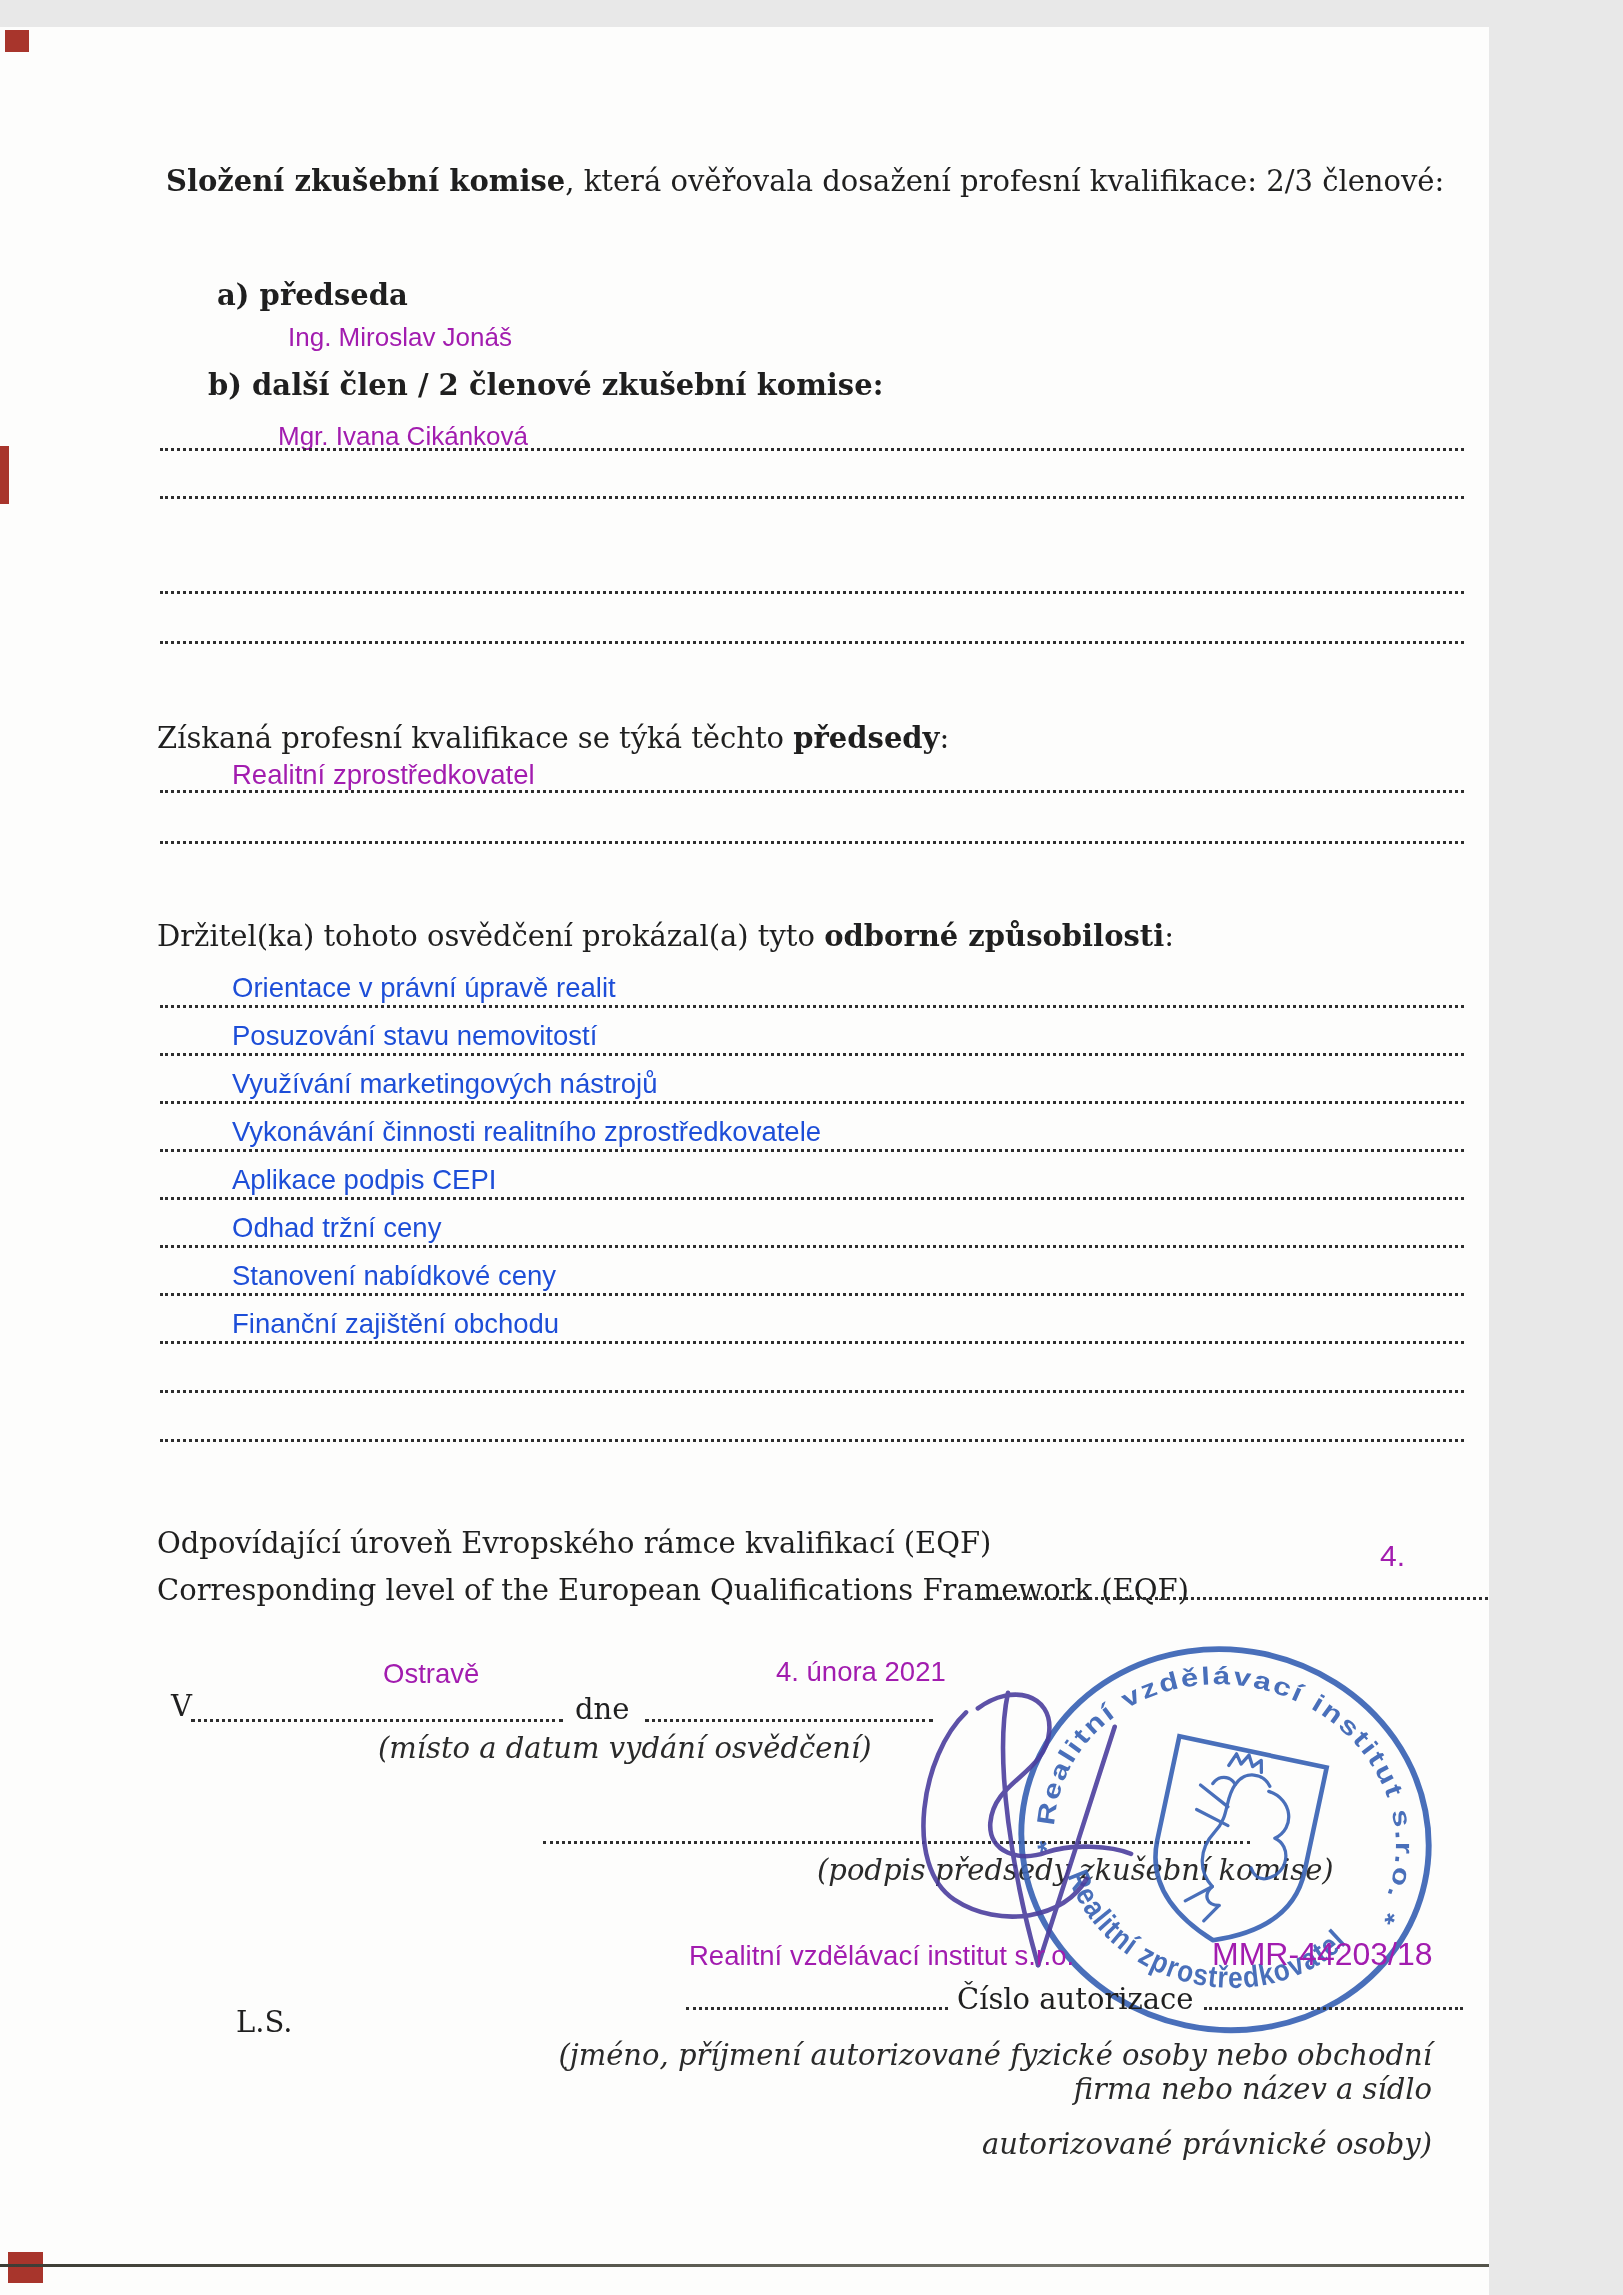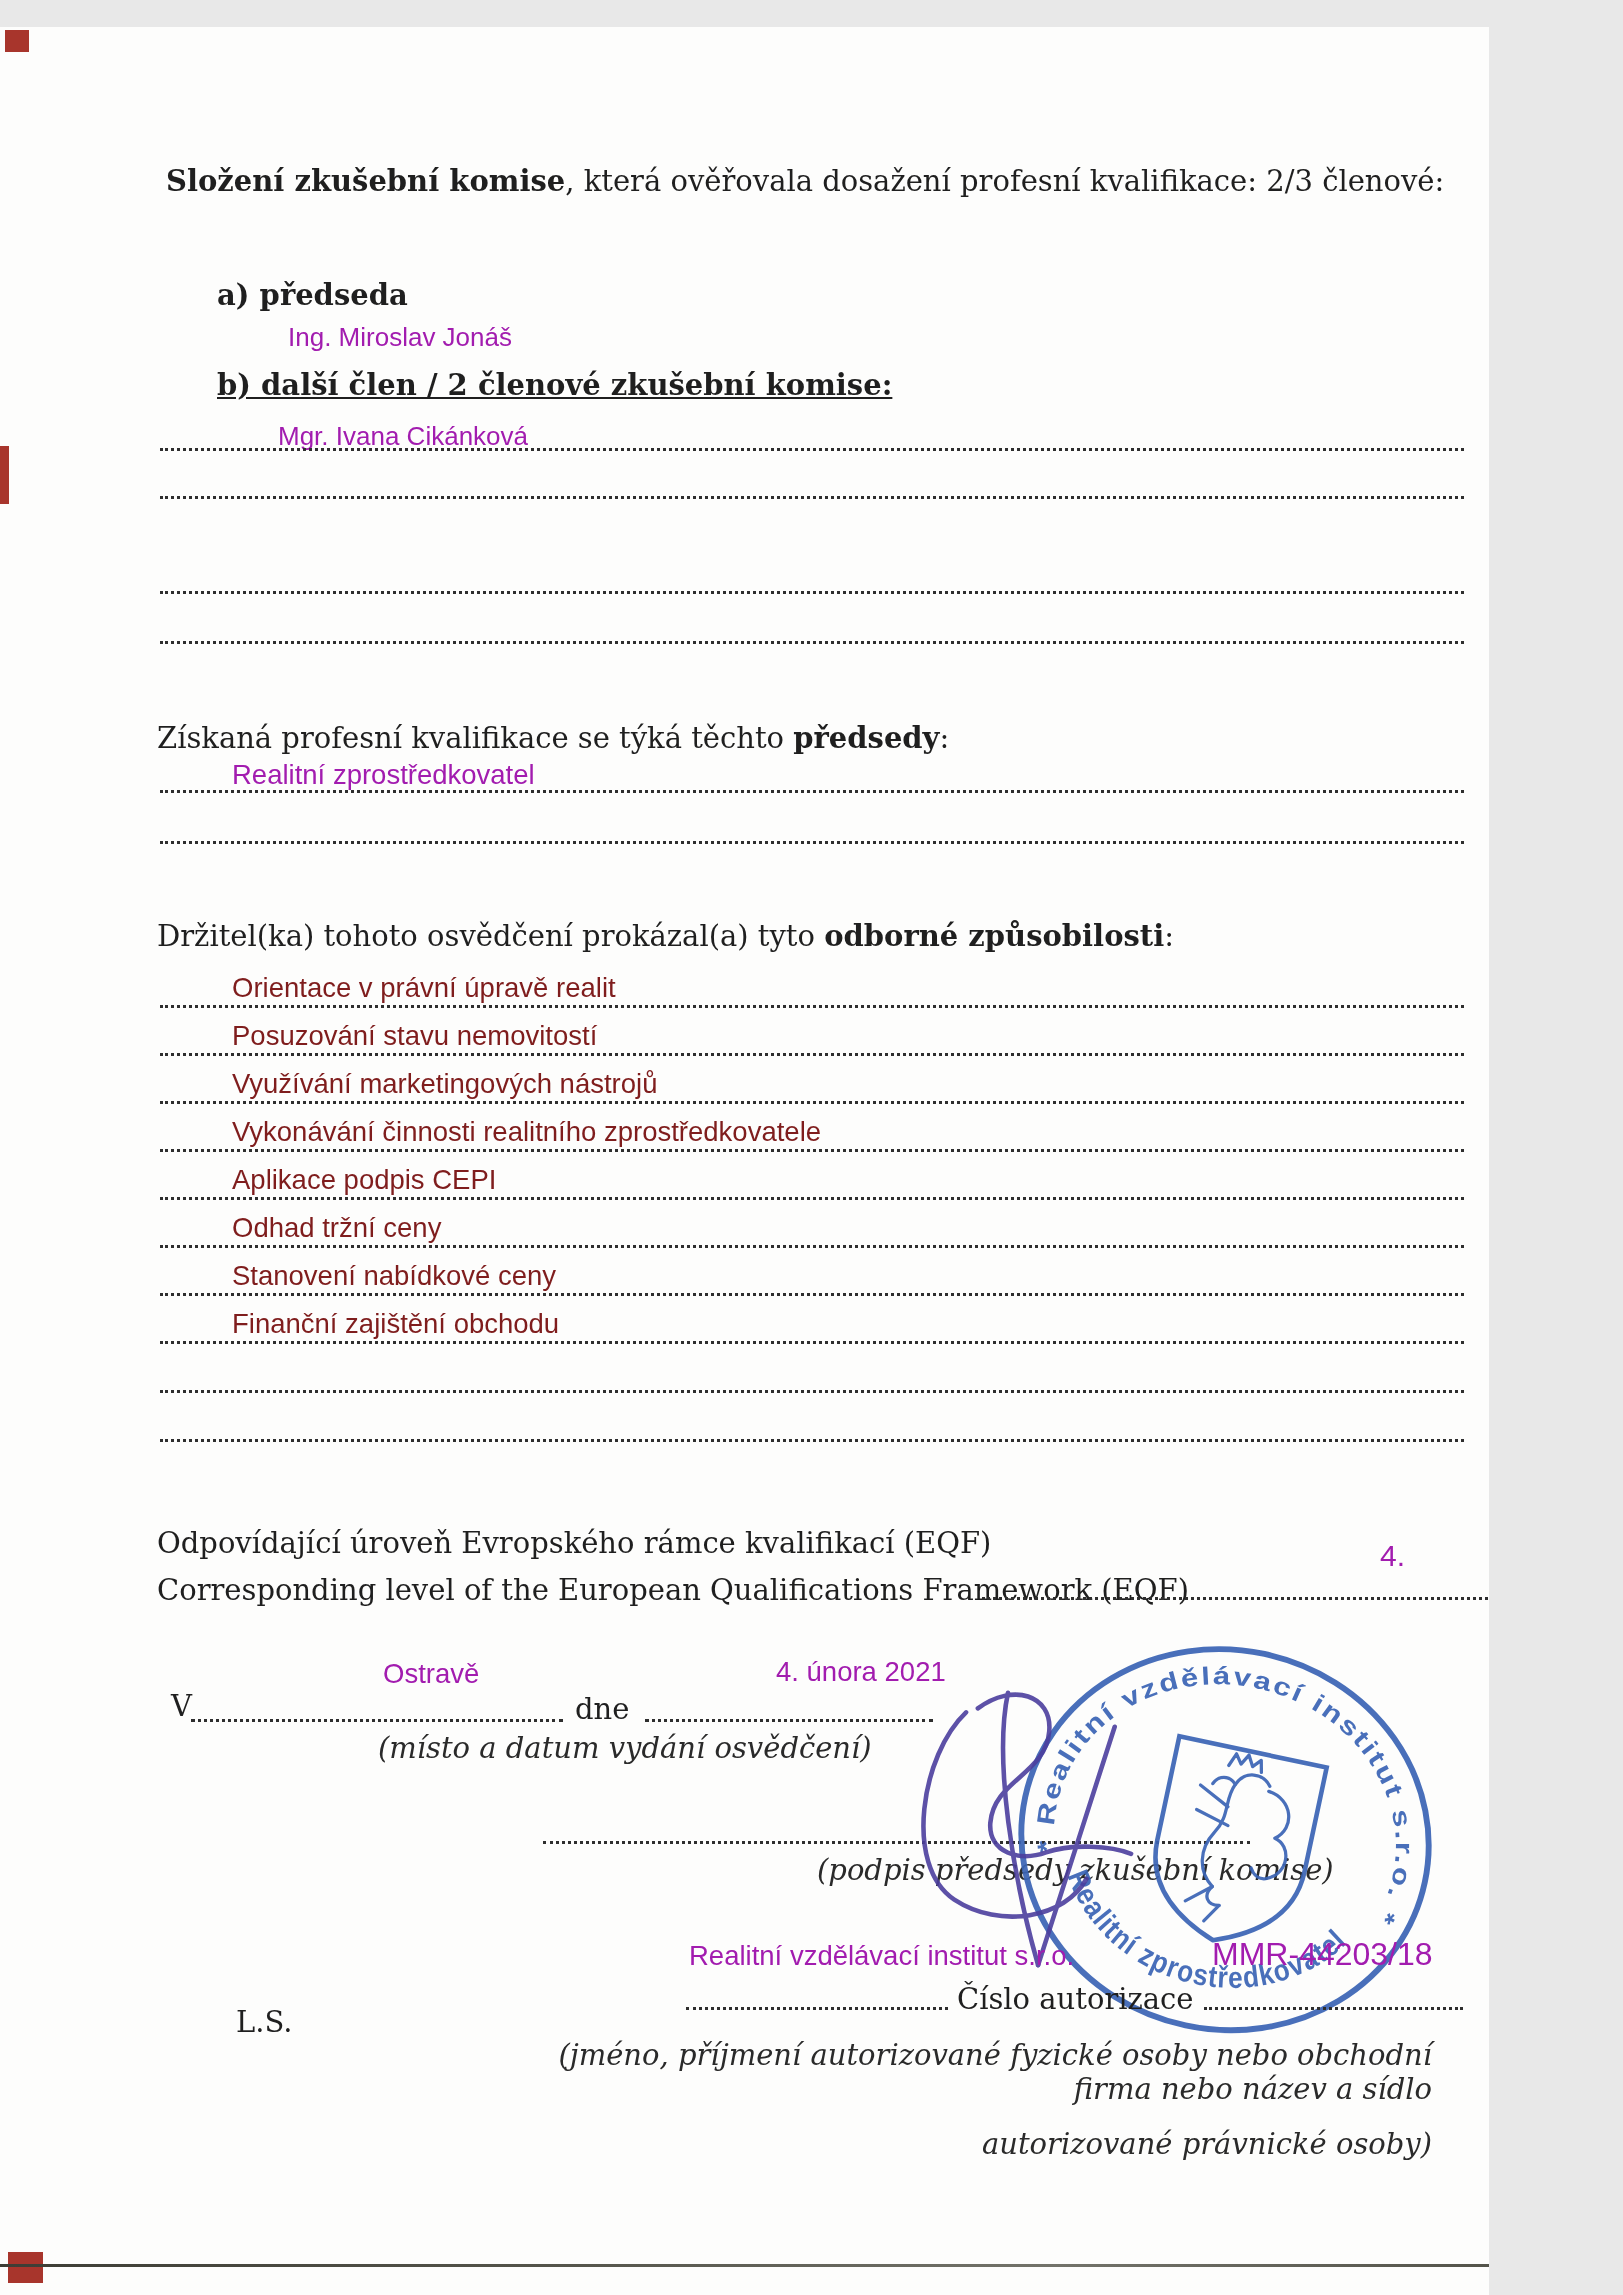--- a/index.html
+++ b/index.html
@@ -12,21 +12,21 @@
   .abs{position:absolute;}
   .b{font-weight:bold;}
   .body-text{font-size:29px; line-height:1.25; white-space:nowrap;}
   .fill-text{font-family:"Liberation Sans", sans-serif; font-size:27.5px; color:#a21caf; white-space:nowrap;}
   .caption{font-size:29px; font-style:italic; color:#2a2a2a; white-space:nowrap;}
   .dotline{position:absolute; height:0; border-bottom:3.3px dotted #2e2e2e;}
   .list-wrap{position:absolute; left:160px; top:933px; width:1304px;}
   .list-row{
     position:relative; height:48px; border-bottom:3.3px dotted #2e2e2e;
     display:flex; align-items:flex-end; padding:0 0 3.9px 72px; box-sizing:border-box;
-    font-family:"Liberation Sans", sans-serif; font-size:27.5px; color:#7f1d1d; line-height:1;
+    font-family:"Liberation Sans", sans-serif; font-size:27.5px; color:#1d4ed8; line-height:1;
   }
   .list-row.empty{height:49px;}
   .edge-mark{position:absolute; background:#a8352c;}
   .scanline{position:absolute; left:0; top:2237px; width:1624px; height:2.6px;
     background:linear-gradient(90deg,#3d3d35 0%,#55554b 35%,#73736a 65%,#4a4a40 100%);}
   .stamp-svg, .sig-svg{position:absolute;}
   .stamp-text{font-family:"Liberation Sans", sans-serif; font-weight:bold; fill:#3a64b5;}
 </style>
 </head>
 <body>
@@ -39,21 +39,21 @@
   <div class="edge-mark" style="left:7.9px;top:2225px;width:35px;height:31px;"></div>
   <div class="edge-mark" style="left:1593px;top:2239px;width:31px;height:55px;"></div>
 
   <div class="abs body-text" style="left:166px;top:136px;">
     <span class="b">Složení zkušební komise</span><span>, která ověřovala dosažení profesní kvalifikace: 2/3 členové:</span>
   </div>
 
   <div class="abs body-text b" style="left:217px;top:250px;">a) předseda</div>
   <div class="abs fill-text" style="left:288px;top:295px;font-size:26px;">Ing. Miroslav Jonáš</div>
 
-  <div class="abs body-text b" style="left:217px;top:340px;text-decoration:underline;">b) další člen / 2 členové zkušební komise:</div>
+  <div class="abs body-text b" style="left:208px;top:340px;">b) další člen / 2 členové zkušební komise:</div>
   <div class="abs fill-text" style="left:278px;top:394px;font-size:26px;">Mgr. Ivana Cikánková</div>
 
   <div class="dotline" style="left:160px;top:421px;width:1304px;"></div>
   <div class="dotline" style="left:160px;top:469px;width:1304px;"></div>
   <div class="dotline" style="left:160px;top:564px;width:1304px;"></div>
   <div class="dotline" style="left:160px;top:614px;width:1304px;"></div>
 
   <div class="abs body-text" style="left:157px;top:693px;">
     <span>Získaná profesní kvalifikace se týká těchto </span><span class="b">předsedy</span><span>:</span>
   </div>

